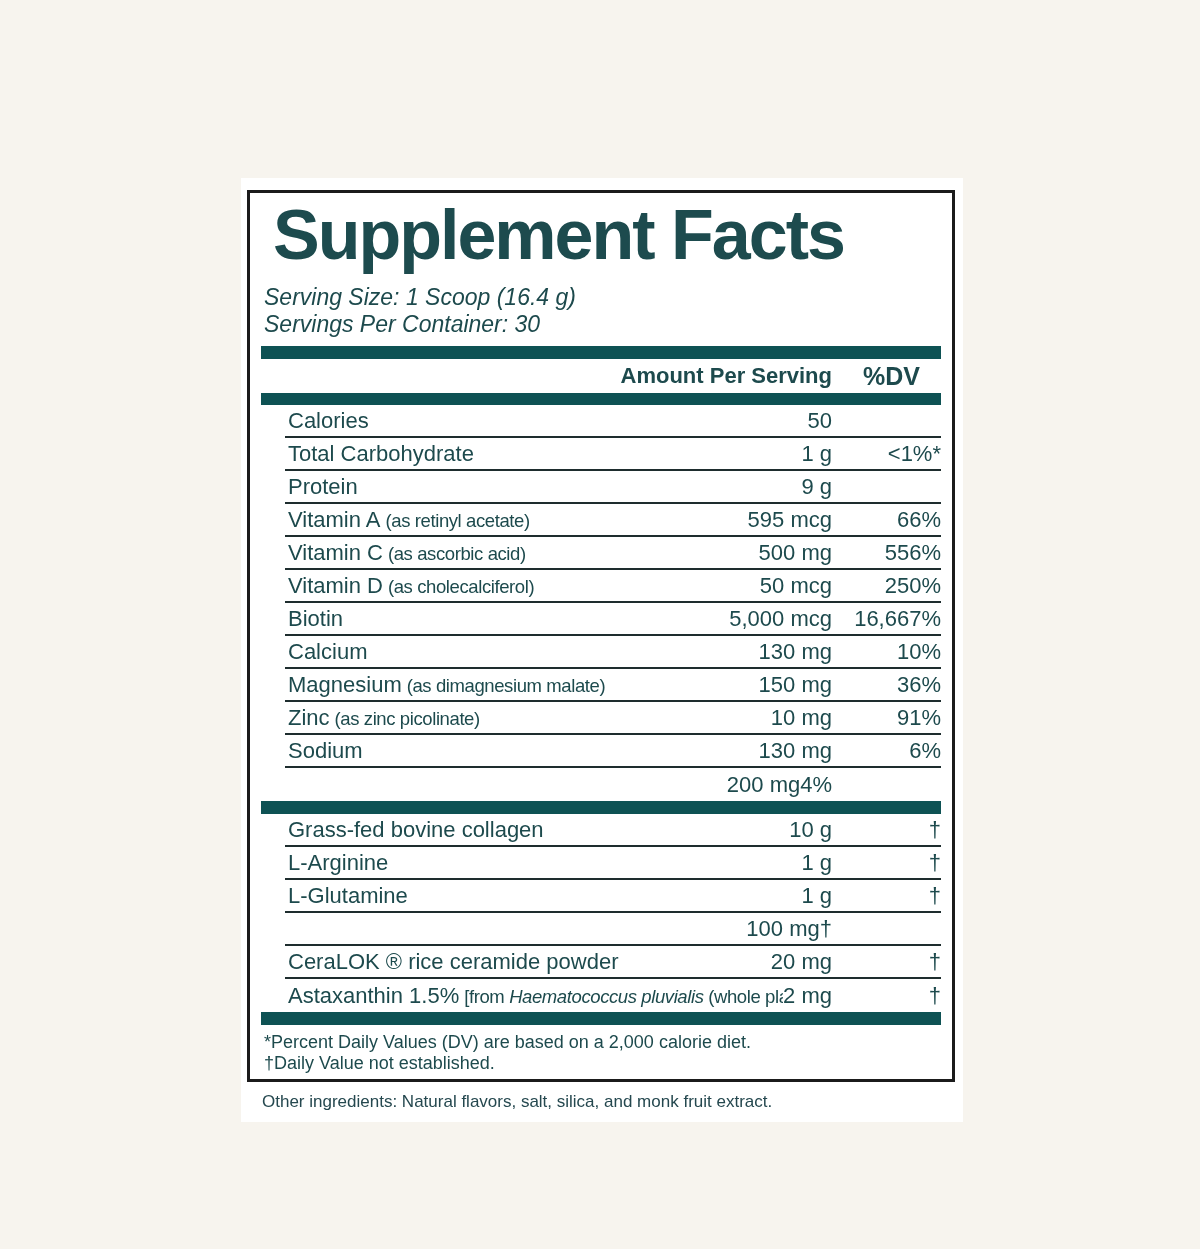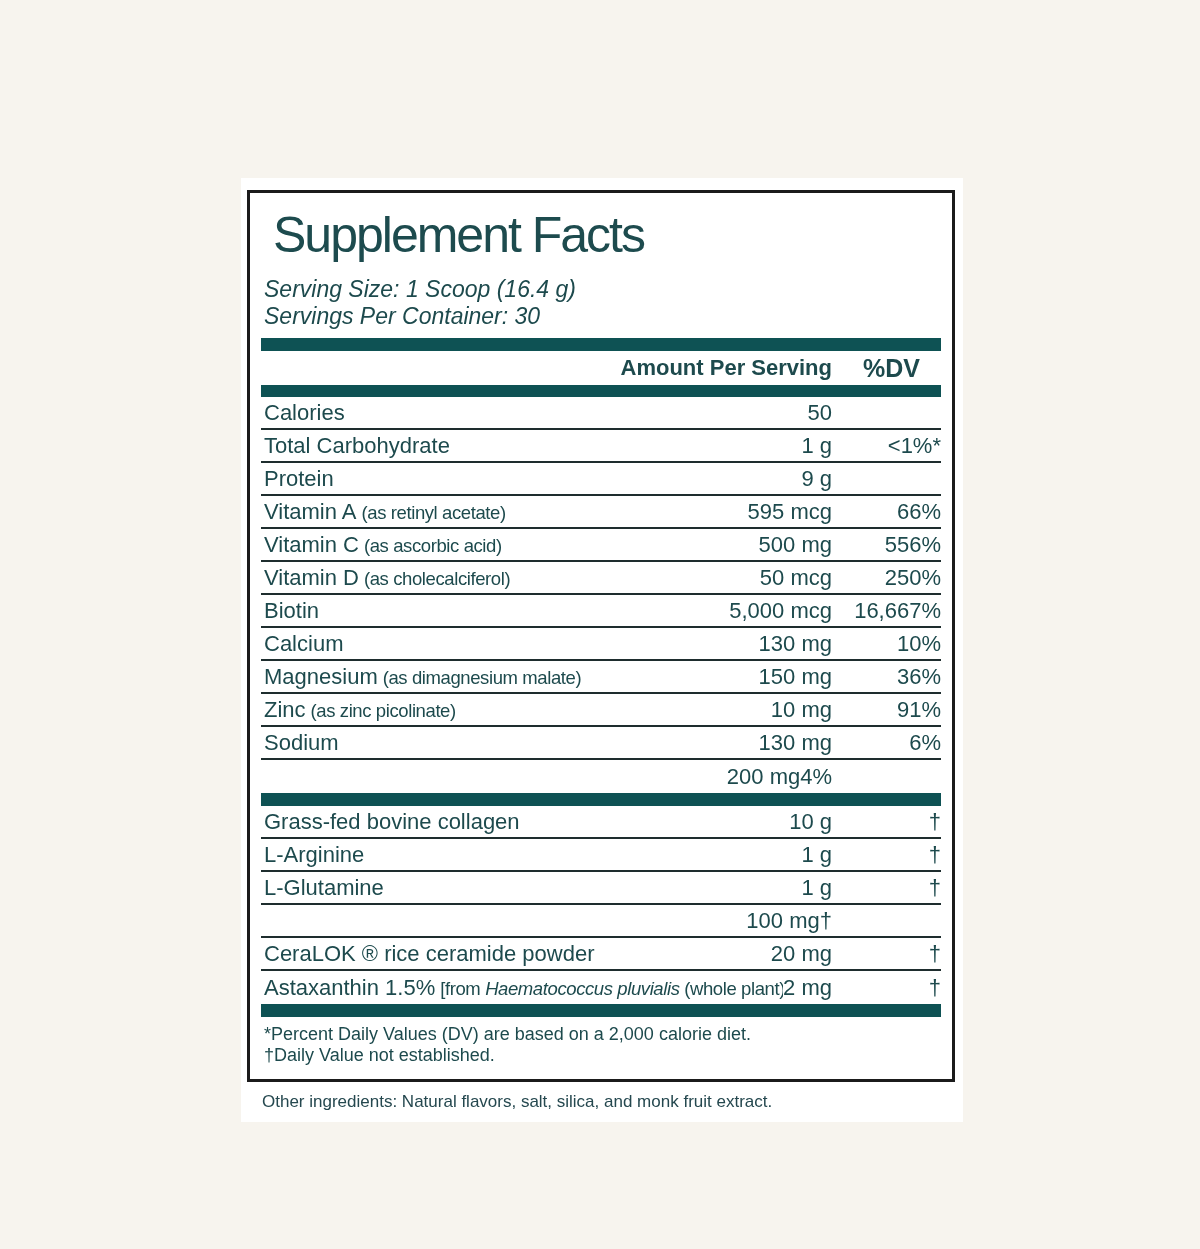--- a/index.html
+++ b/index.html
@@ -26,24 +26,24 @@
   .label-box {
     margin: 12px 8px 0 6px;
     height: 892px;
     box-sizing: border-box;
     border: 3px solid #1b1b1b;
     background: #ffffff;
     padding: 0 11px;
     overflow: hidden;
   }
   .title {
-    margin: 5px 0 4px 12px;
-    font-size: 50px;
+    margin: 5px 0 12px 12px;
+    font-size: 70px;
     line-height: 74px;
-    font-weight: normal;
+    font-weight: bold;
     letter-spacing: -2px;
     color: #1d4b4e;
     white-space: nowrap;
   }
   .serving-info {
     margin: 4px 0 0 3px;
     font-size: 23px;
     line-height: 27px;
     font-style: italic;
   }
@@ -71,20 +71,21 @@
     padding-right: 21px;
   }
   .rows { }
   .row {
     display: grid;
     grid-template-columns: 1fr max-content 109px;
     align-items: center;
     height: 33px;
     box-sizing: border-box;
     border-bottom: 2px solid #1e2d2e;
+    margin-left: 24px;
   }
   .rows .row:last-child { border-bottom: none; }
   .cell-label {
     padding-left: 3px;
     font-size: 22px;
     white-space: nowrap;
     overflow: hidden;
   }
   .nutrient-detail {
     font-size: 18.5px;

